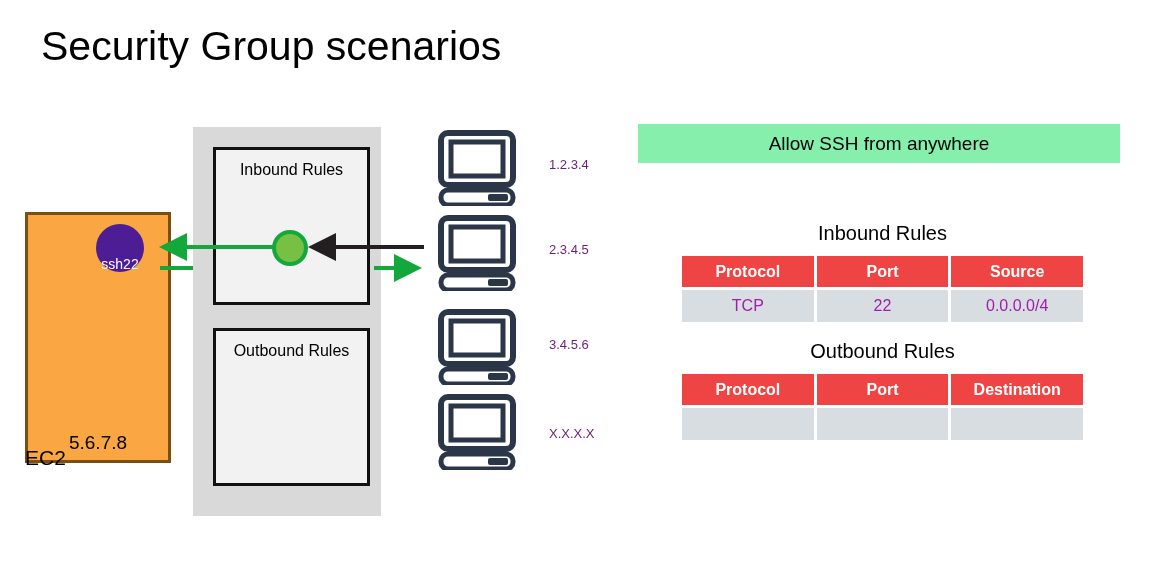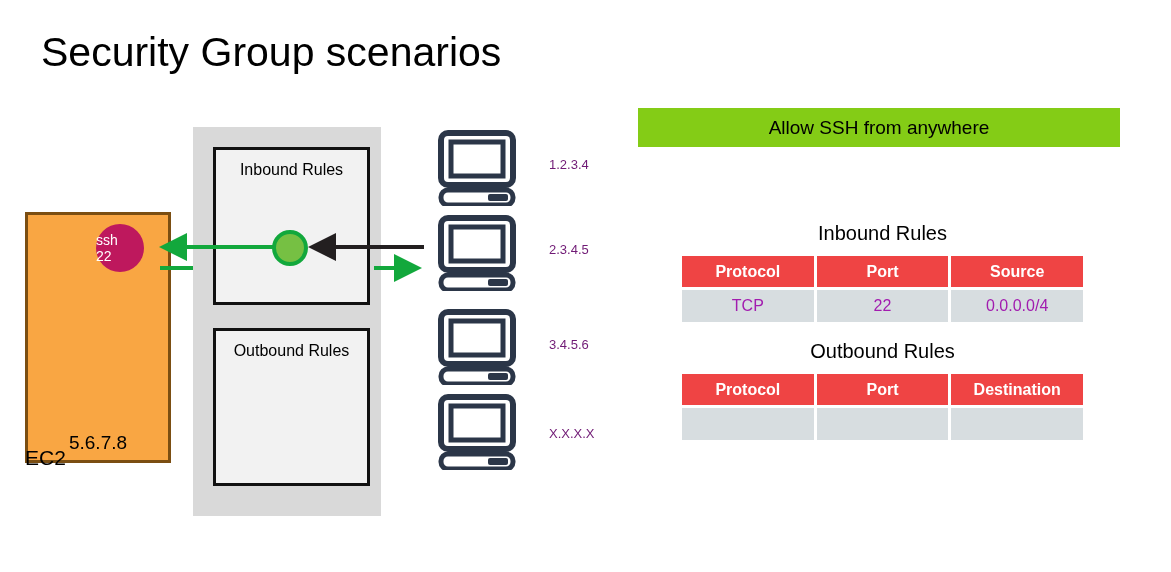--- a/index.html
+++ b/index.html
@@ -17,21 +17,21 @@
   }
   .slide {
     position: absolute;
     inset: 0;
   }
 
   
   #page-title {
     position: absolute;
     left: 41px;
-    top: 30px;
+    top: 24px;
     font-size: 41px;
     line-height: 1.1;
     font-weight: 400;
     color: #000000;
     white-space: nowrap;
   }
 
   
   #ec2-box {
     position: absolute;
@@ -52,25 +52,25 @@
     font-size: 19px;
     color: #000000;
   }
   #ssh-badge {
     position: absolute;
     left: 96px;
     top: 224px;
     width: 48px;
     height: 48px;
     border-radius: 50%;
-    background: #be185d;
+    background: #4c1d95;
     color: #ffffff;
     display: flex;
-    flex-direction: column;
-    align-items: flex-start;
+    flex-direction: row;
+    align-items: flex-end;
     justify-content: center;
     font-size: 14px;
     line-height: 16px;
   }
   #ec2-label {
     position: absolute;
     left: 25px;
     top: 446px;
     width: 135px;
     font-size: 21px;
@@ -145,24 +145,24 @@
     left: 549px;
     font-size: 13px;
     color: #701a75;
     white-space: nowrap;
   }
 
   
   #callout-banner {
     position: absolute;
     left: 638px;
-    top: 108px;
+    top: 124px;
     width: 482px;
     height: 39px;
-    background: #84cc16;
+    background: #86efac;
     display: flex;
     align-items: center;
     justify-content: center;
     font-size: 19px;
     color: #000000;
   }
   .table-caption {
     position: absolute;
     left: 679px;
     width: 407px;

